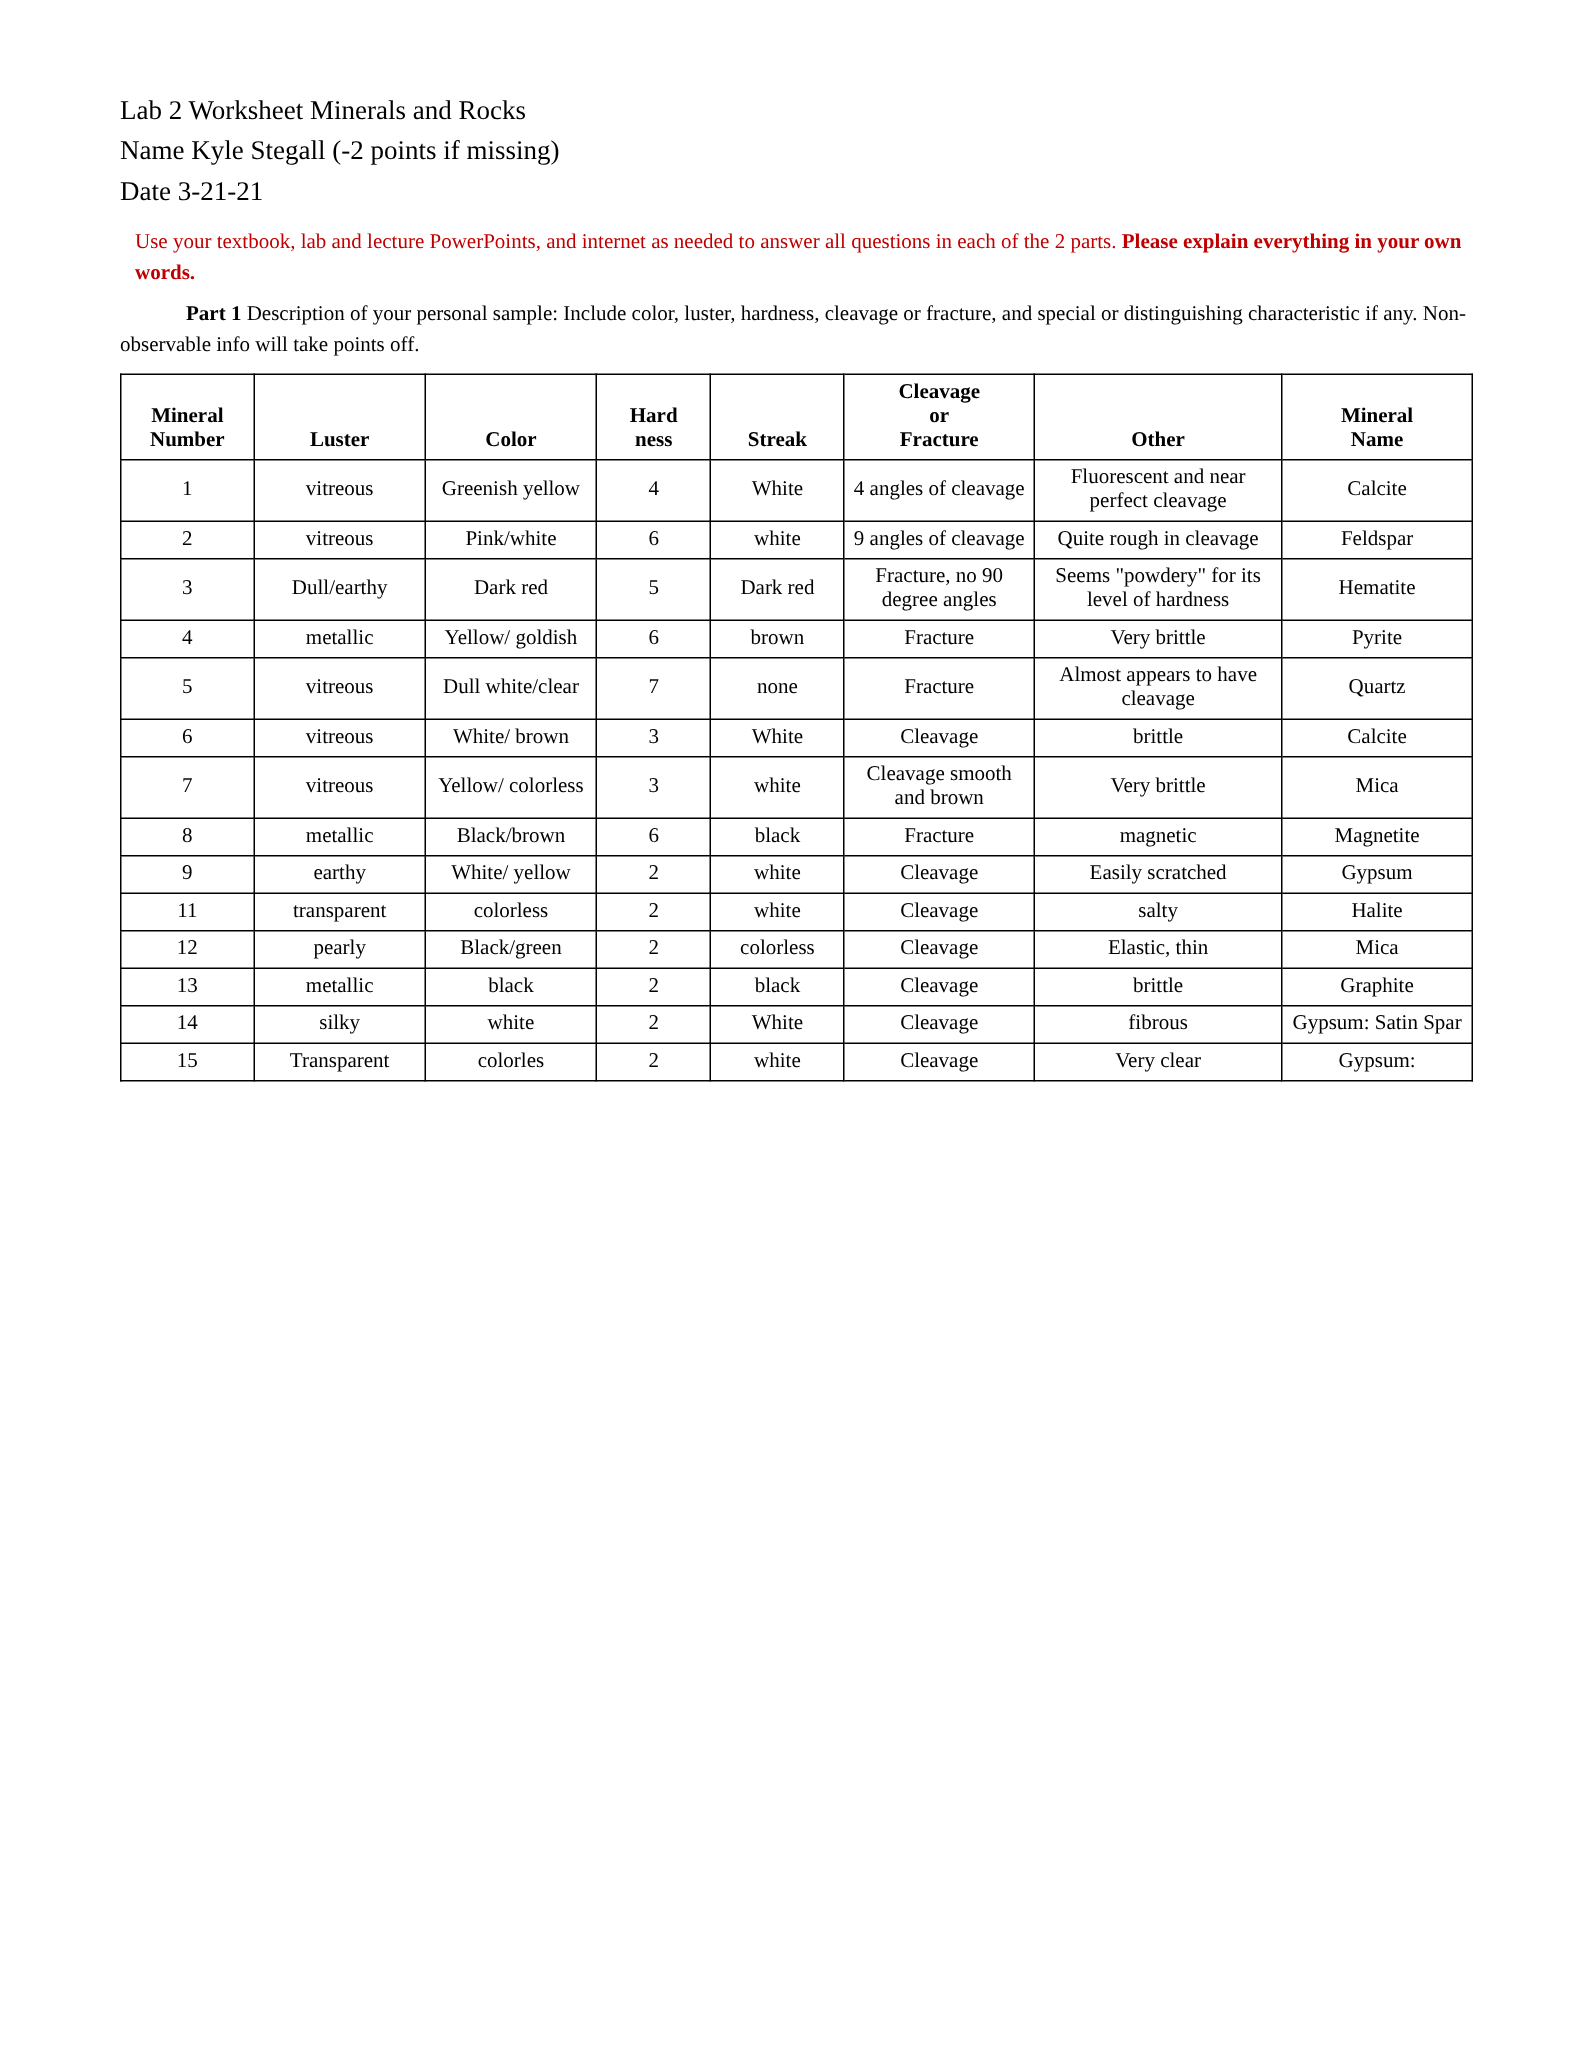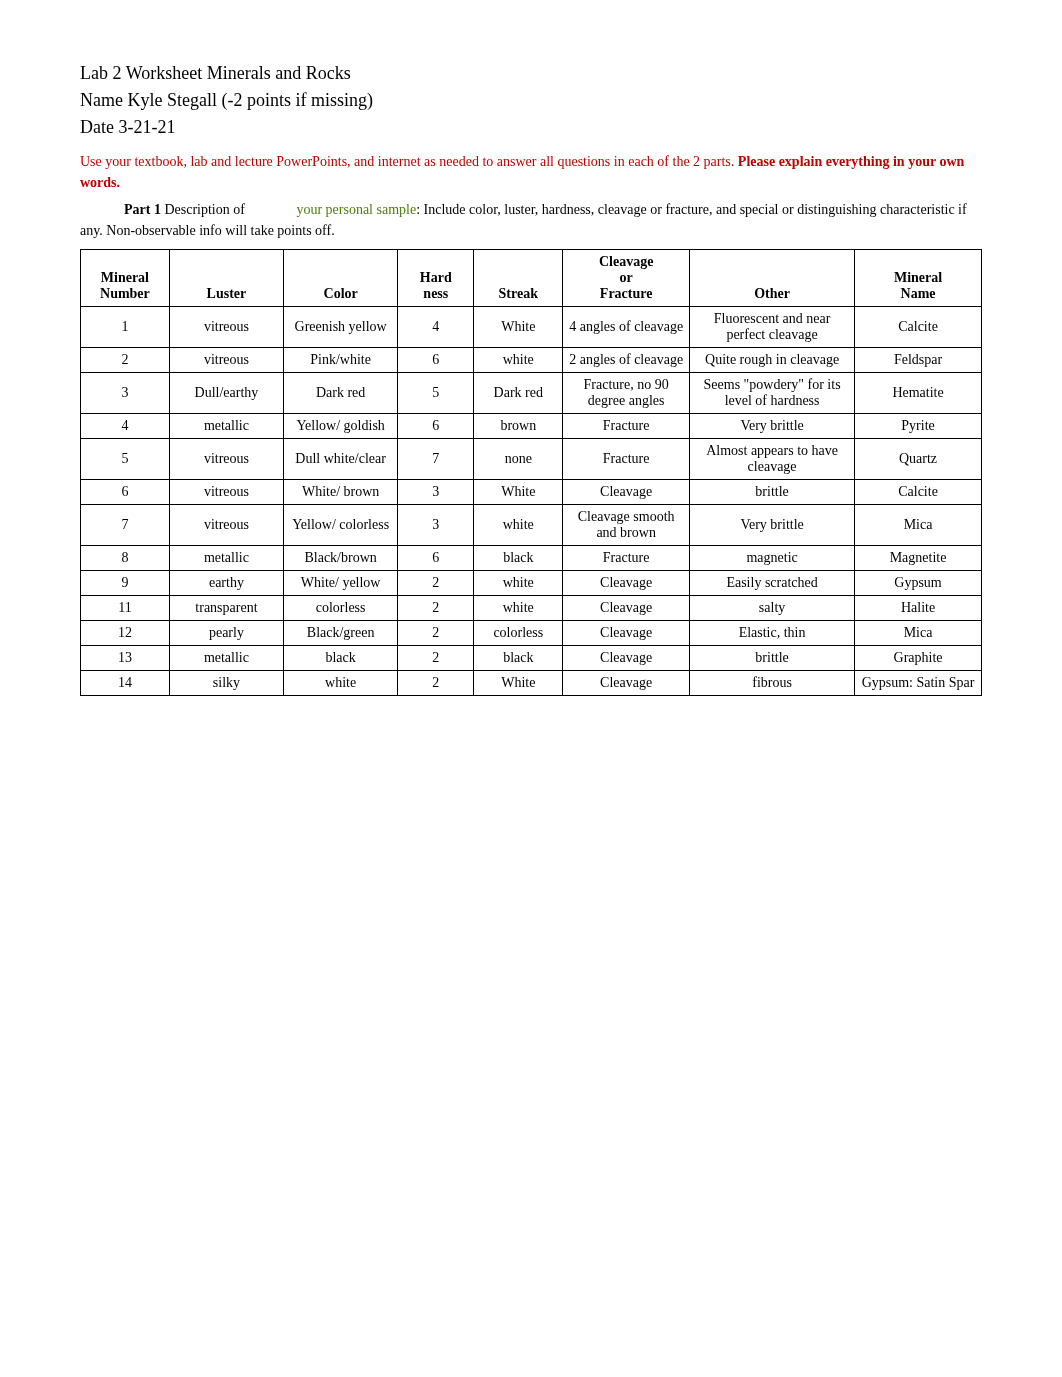--- a/index.html
+++ b/index.html
@@ -17,36 +17,36 @@
       line-height: 1.5;
     }
     .header-line {
       font-size: 18px;
     }
     .instruction-red {
       color: #c00000;
       font-size: 14px;
       line-height: 1.5;
       margin-bottom: 6px;
+      margin-left: 10px;
     }
     .instruction-red strong {
       font-weight: bold;
     }
     .part1-intro {
       font-size: 14px;
       line-height: 1.5;
       margin-bottom: 8px;
     }
     .part1-intro strong {
       font-weight: bold;
       margin-left: 44px;
     }
     .part1-intro .colored {
-      color: #4d7c0f;
-      margin-left: 48px;
+      color: #000000;
     }
     table {
       width: 100%;
       border-collapse: collapse;
       font-size: 14px;
     }
     th, td {
       border: 1px solid #000;
       padding: 4px 6px;
       text-align: center;
@@ -124,21 +124,21 @@
         <td>4 angles of cleavage</td>
         <td>Fluorescent and near perfect cleavage</td>
         <td>Calcite</td>
       </tr>
       <tr>
         <td>2</td>
         <td>vitreous</td>
         <td>Pink/white</td>
         <td>6</td>
         <td>white</td>
-        <td>2 angles of cleavage</td>
+        <td>9 angles of cleavage</td>
         <td>Quite rough in cleavage</td>
         <td>Feldspar</td>
       </tr>
       <tr>
         <td>3</td>
         <td>Dull/earthy</td>
         <td>Dark red</td>
         <td>5</td>
         <td>Dark red</td>
         <td>Fracture, no 90 degree angles</td>
@@ -238,14 +238,24 @@
       <tr>
         <td>14</td>
         <td>silky</td>
         <td>white</td>
         <td>2</td>
         <td>White</td>
         <td>Cleavage</td>
         <td>fibrous</td>
         <td>Gypsum: Satin Spar</td>
       </tr>
+      <tr>
+        <td>15</td>
+        <td>Transparent</td>
+        <td>colorles</td>
+        <td>2</td>
+        <td>white</td>
+        <td>Cleavage</td>
+        <td>Very clear</td>
+        <td>Gypsum:</td>
+      </tr>
     </tbody>
 </table>
 
 </body></html>

